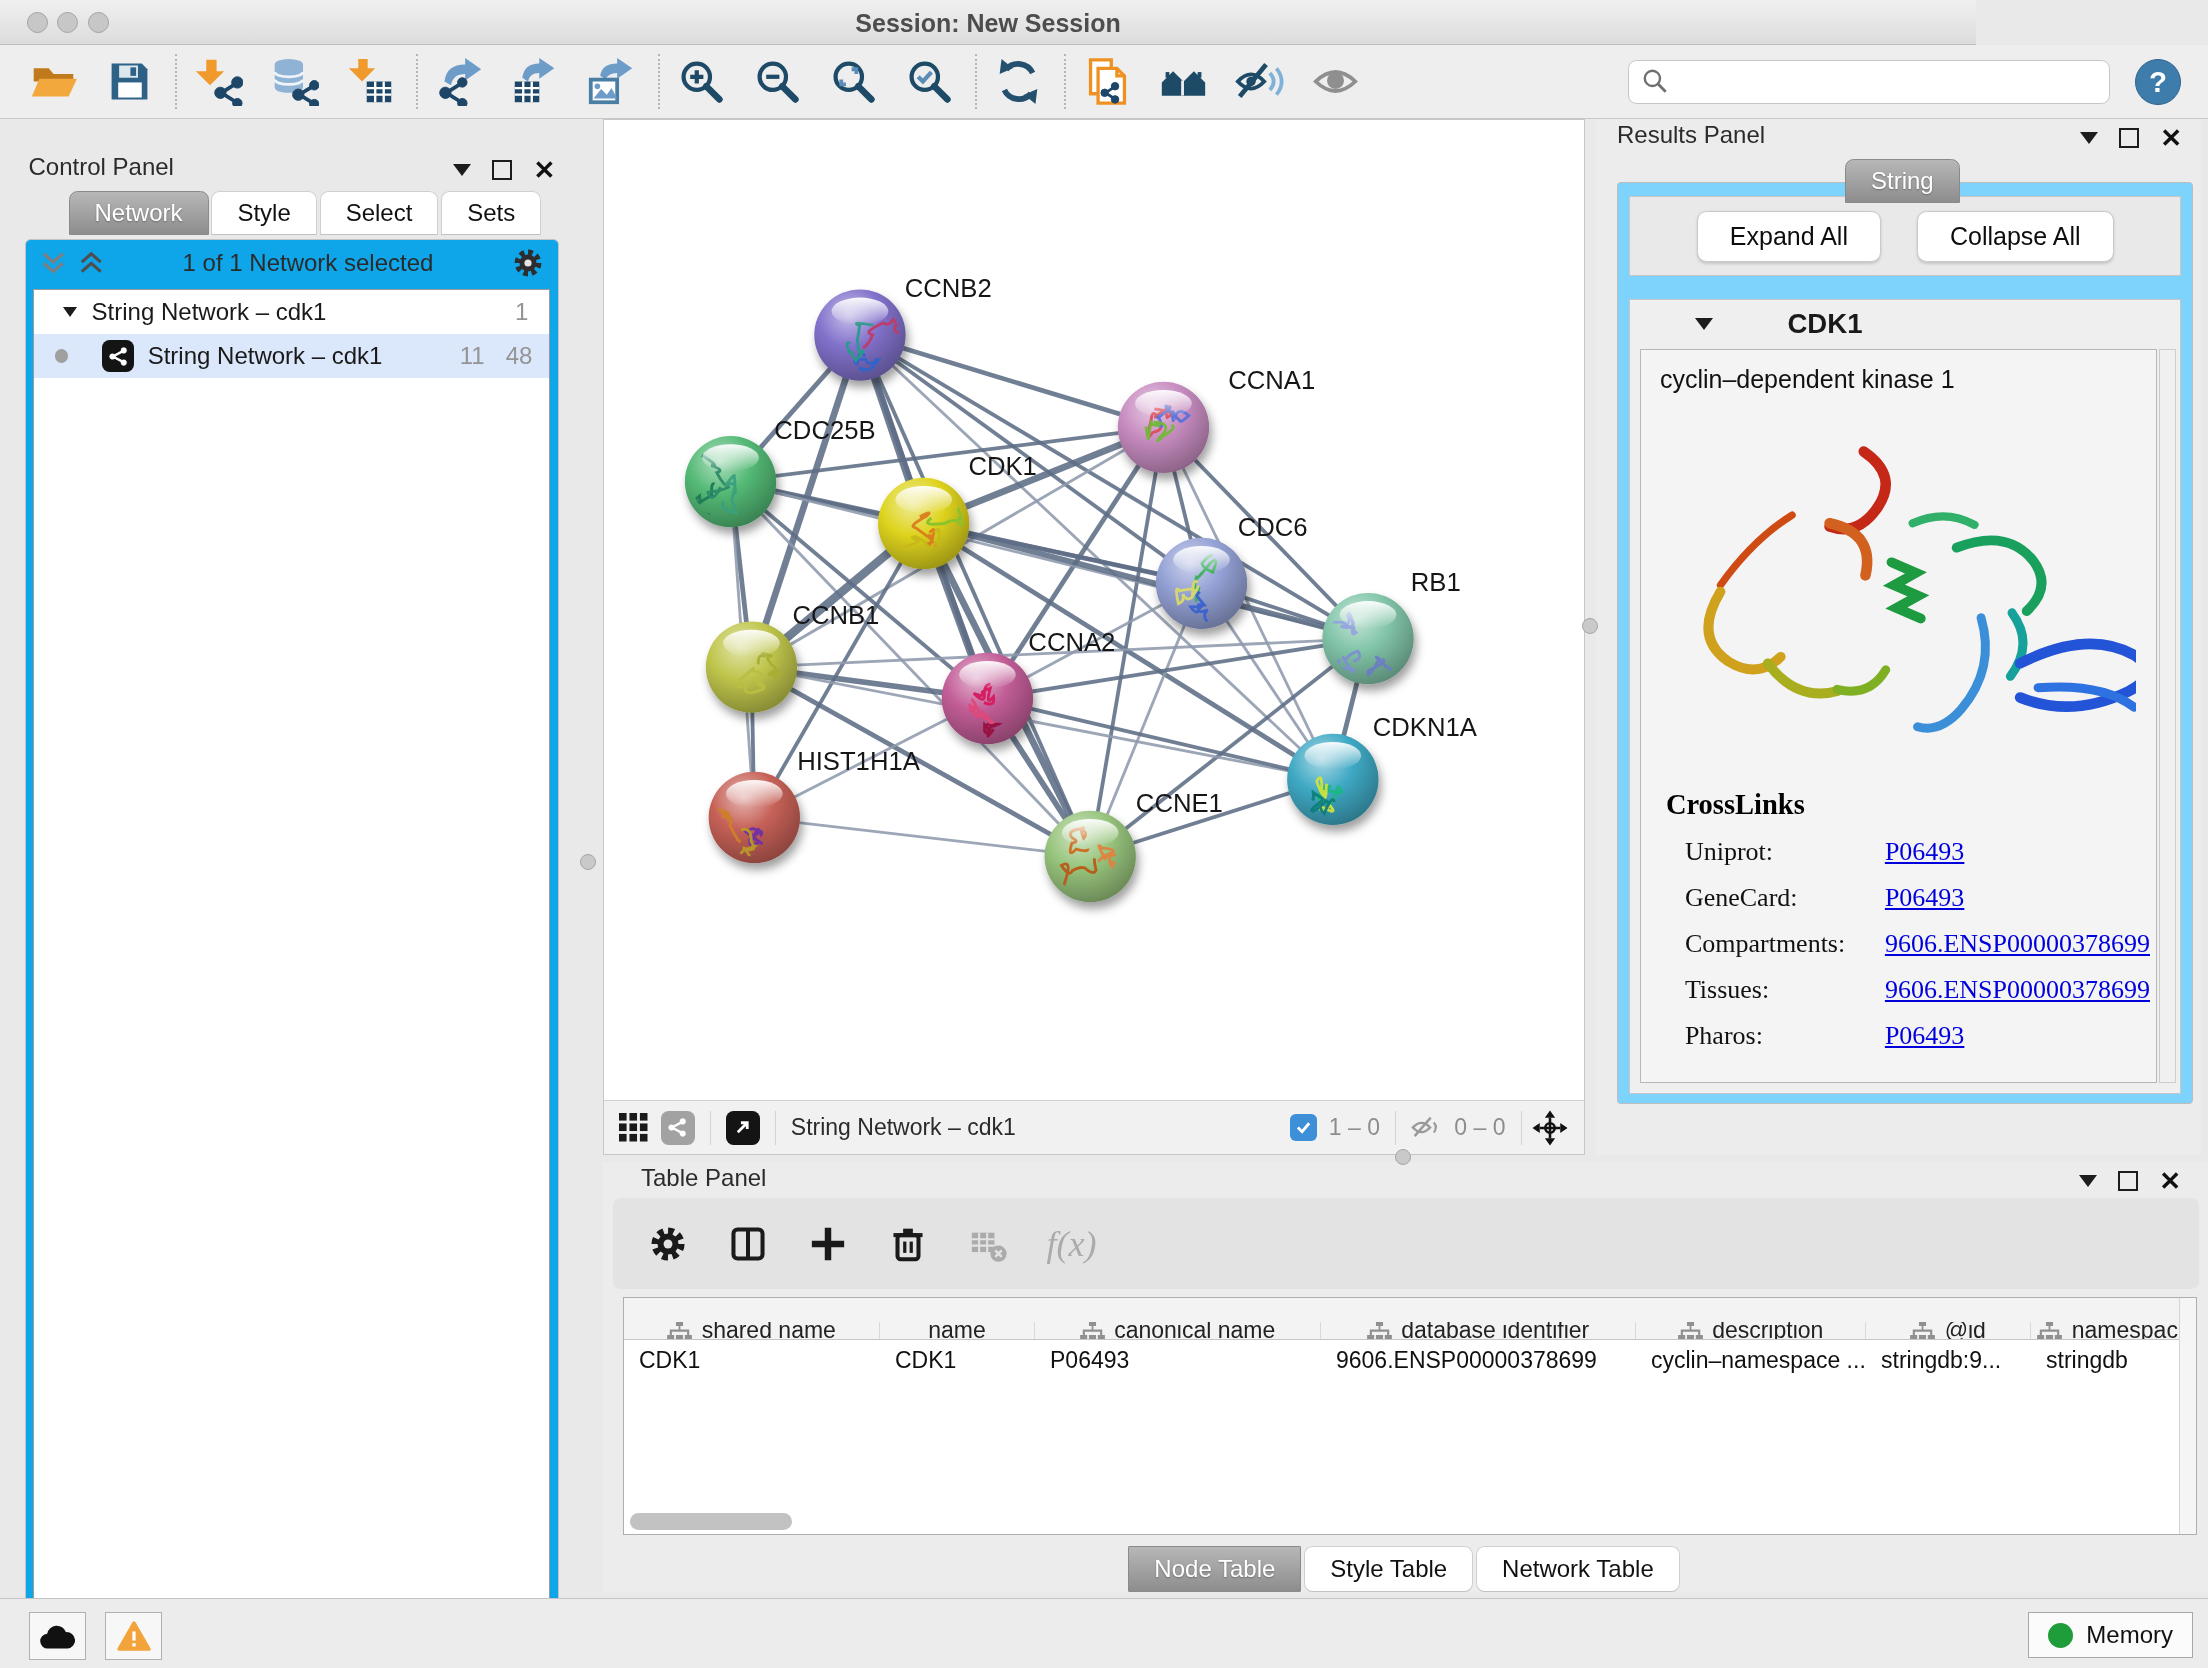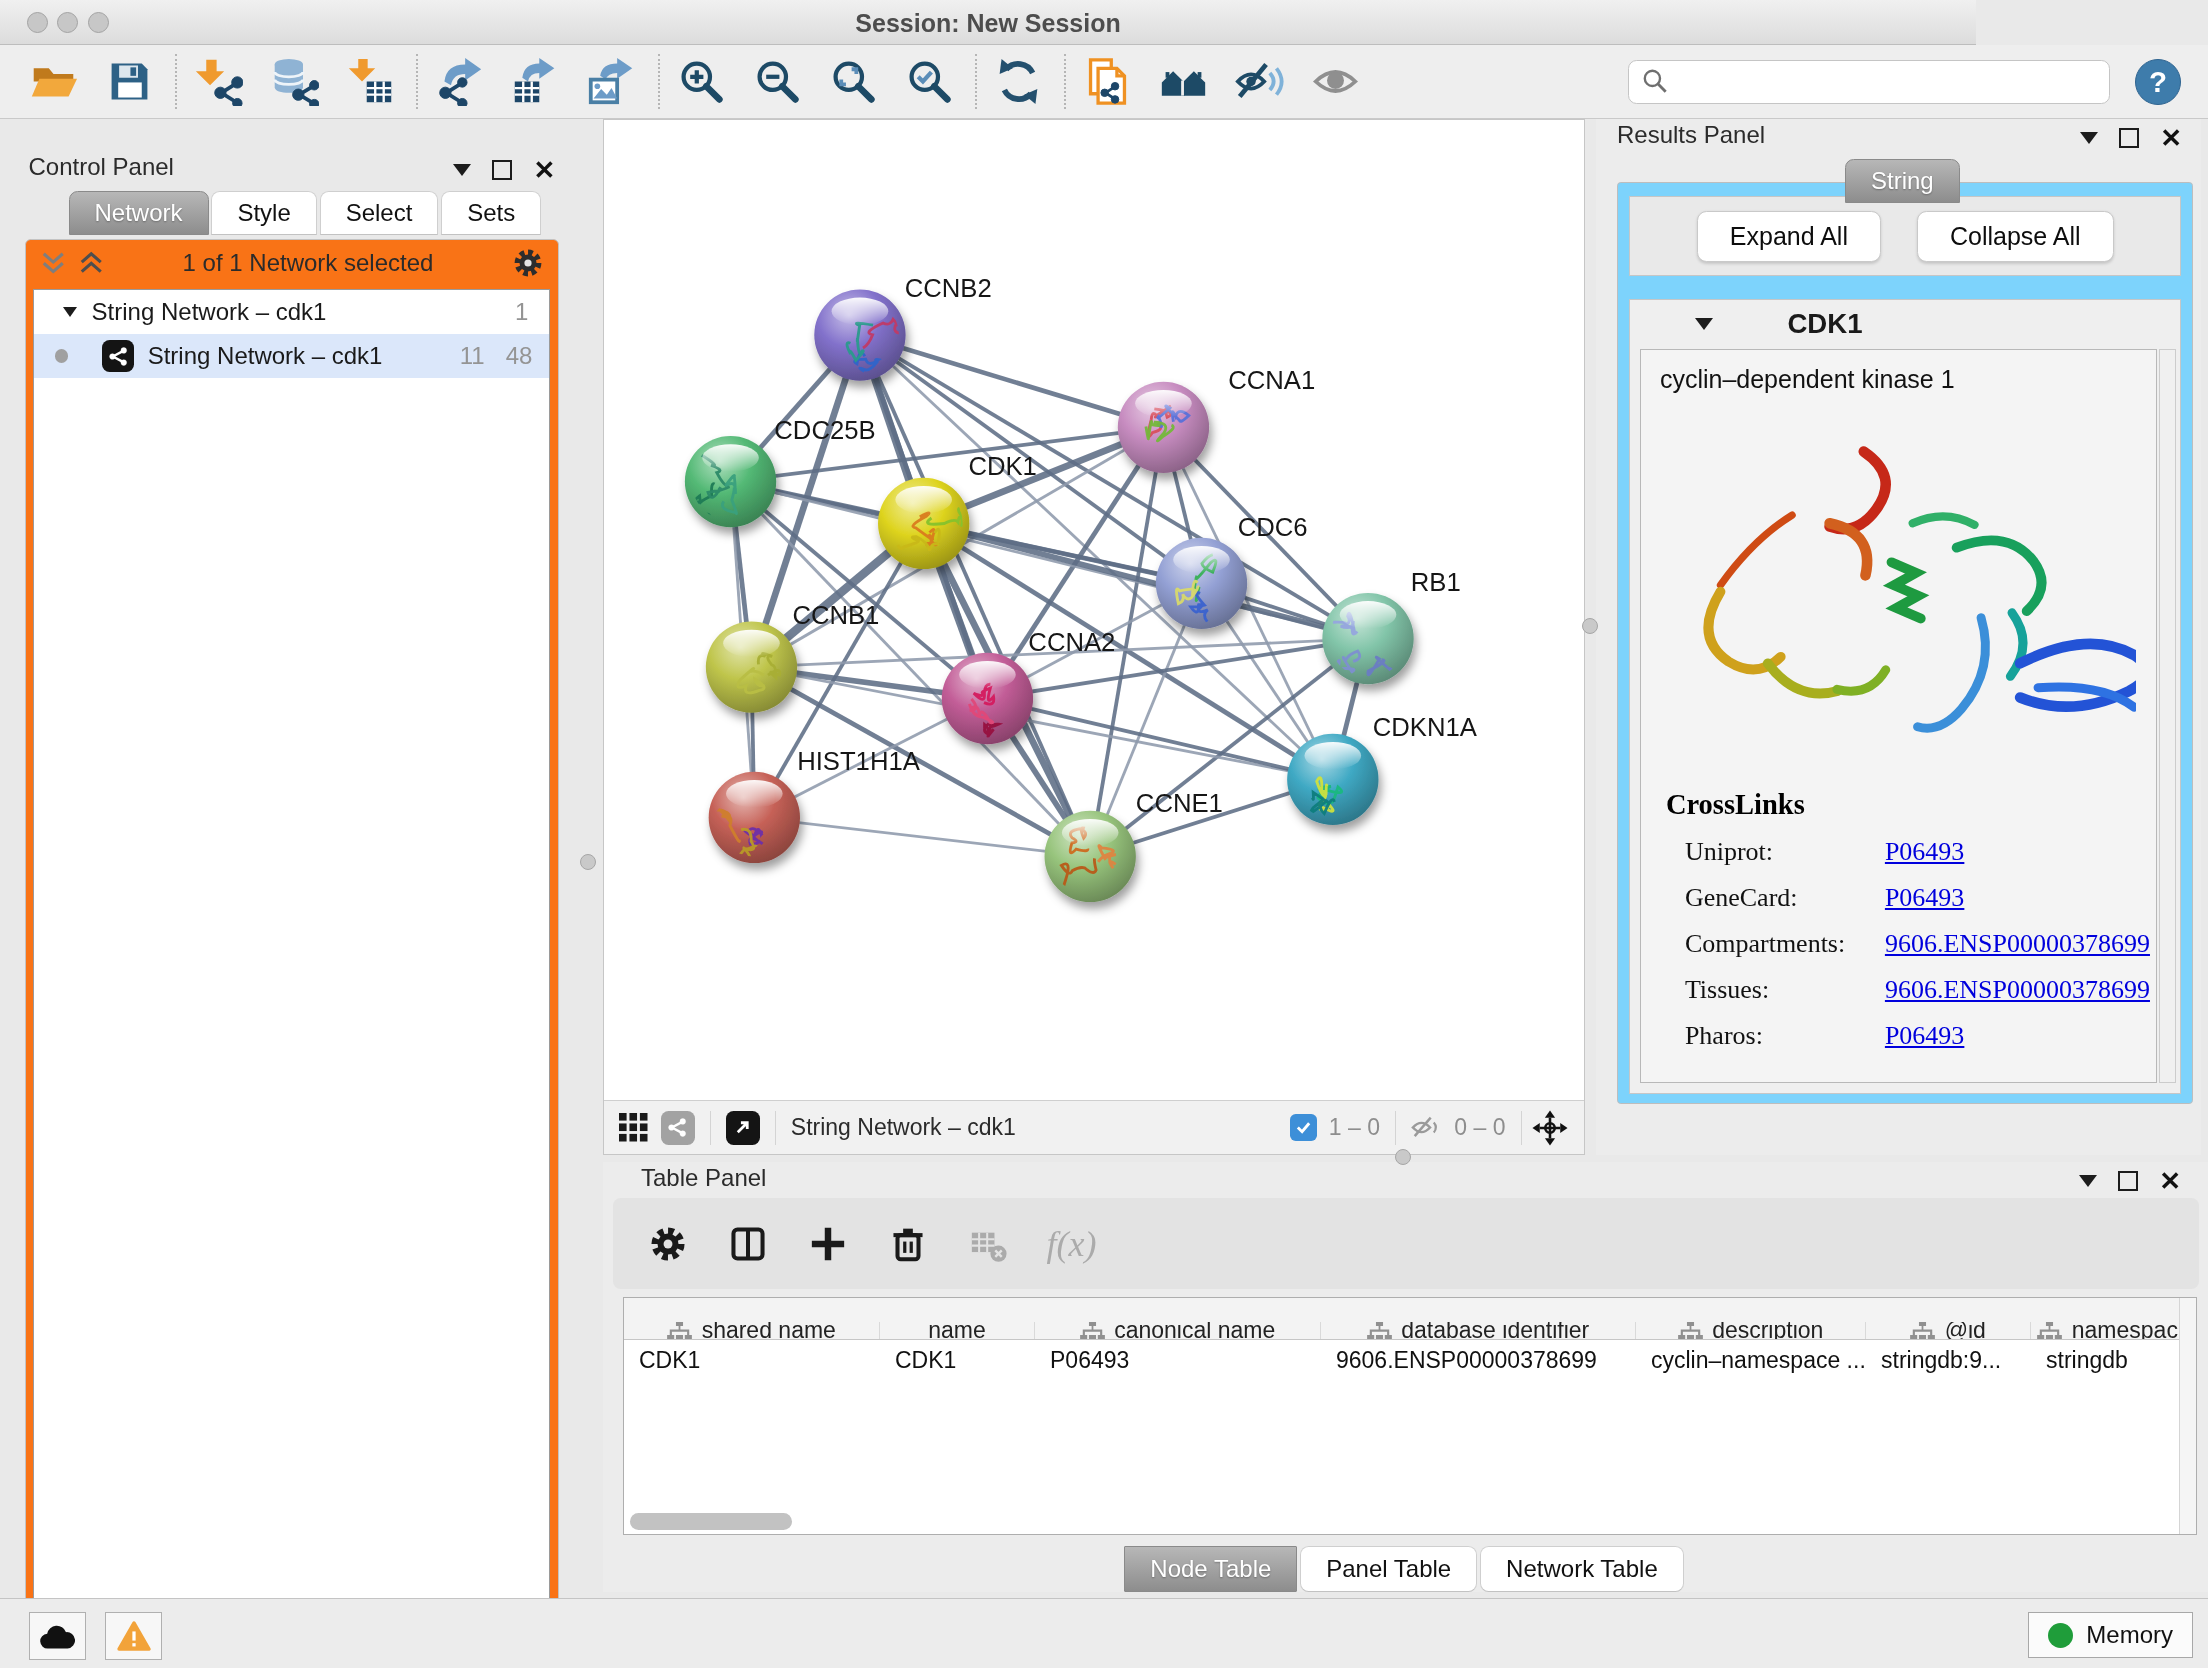--- a/index.html
+++ b/index.html
@@ -35,21 +35,21 @@
 
   .tab{height:42px;padding:0 25px;background:#fff;border:1px solid #cfcfcf;border-bottom-color:#c2c2c2;
     border-radius:8.6px 8.6px 0 0;display:flex;align-items:center;font-size:24px;color:#111;margin-right:2.9px;}
   .tab.active{background:linear-gradient(#b7b7b7,#8d8d8d);color:#fff;border-color:#8a8a8a;
     text-shadow:0 1px 1.9px rgba(0,0,0,.3);}
 
   
   .control-panel{position:absolute;left:9.5px;top:122px;width:559px;height:1470px;background:#e9e9e9;margin-top:29px;}
   .cp-tabs{position:absolute;left:59px;top:40px;display:flex;justify-content:space-between;}
   .cp-body{position:absolute;left:15px;right:9.5px;top:88px;bottom:5.7px;border:1.9px solid #c3c3c3;
-    border-radius:5.7px;background:#f97316;}
+    border-radius:5.7px;background:#0ea5e9;}
   .cp-toolbar{height:46px;display:flex;align-items:center;padding:0 13.3px;}
   .cp-status{flex:1;text-align:center;font-size:24px;color:#2b2b2b;}
   .cp-list{position:absolute;left:7.6px;right:7.6px;top:49px;bottom:7.6px;background:#fff;border:1.9px solid #9a9a9a;}
   .tree-row{height:44px;display:flex;align-items:center;font-size:24px;}
   .tree-row.selected{background:#dbe7fa;}
   .tree-count{color:#949494;}
   .badge-share{width:32px;height:32px;background:#141414;border-radius:7.6px;display:flex;
     align-items:center;justify-content:center;flex:none;}
 
   
@@ -826,21 +826,21 @@
         <div class="td c3">9606.ENSP00000378699</div>
         <div class="td c4">cyclin–namespace ...</div>
         <div class="td c5">stringdb:9...</div>
         <div class="td c6">stringdb</div>
       </div>
       <div class="hscroll"></div>
       <div class="vscroll"></div>
     </div>
     <div class="tp-tabs">
       <div class="tab active" style="border-radius:1px;height:44px">Node Table</div>
-      <div class="tab" style="border-radius:8.6px;height:44px">Panel Table</div>
+      <div class="tab" style="border-radius:8.6px;height:44px">Style Table</div>
       <div class="tab" style="border-radius:8.6px;height:44px">Network Table</div>
     </div>
   </div>
 
   <div class="app-statusbar">
     <div class="sb-btn" style="left:28.5px;width:55px">
       <svg width="36" height="28.5" viewBox="0 0 44 34">
           <path fill="#111" d="M11 32 a9 9 0 0 1 -1-18 a12 12 0 0 1 23-2 a8 8 0 0 1 2 20z"></path>
         </svg>
     </div>

